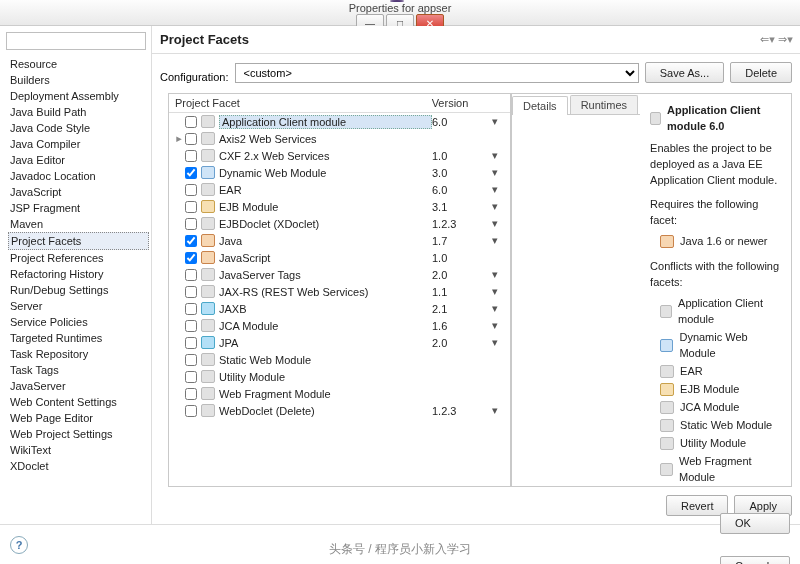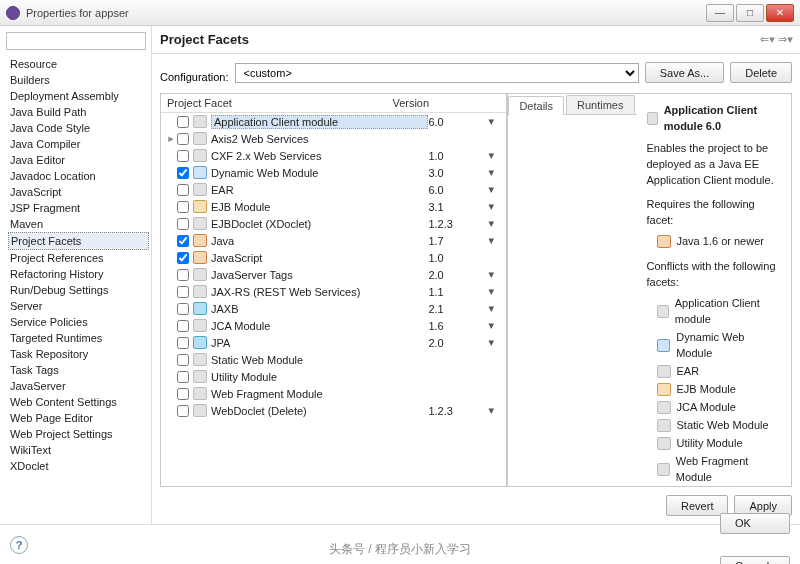--- a/index.html
+++ b/index.html
@@ -1,42 +1,42 @@
 <!DOCTYPE html>
 <html><head>
 <meta charset="utf-8">
 <style>
 * { box-sizing: border-box; margin: 0; padding: 0; font-family: "Segoe UI", Tahoma, sans-serif; font-size: 11px; }
 body { background: #fff; width: 800px; height: 564px; overflow: hidden; position: relative; }
-.titlebar { height: 26px; background: linear-gradient(#fdfdfd,#e9e9e9); border-bottom:1px solid #ccc; display:flex; align-items:center; padding:0 6px; }
+.titlebar { height: 26px; background: linear-gradient(#fdfdfd,#e9e9e9); border-bottom:1px solid #ccc; display:flex; align-items:center; padding:0 6px;flex-direction:column; }
 .titlebar .tb-icon { width:14px; height:14px; background:#6a4a9a; border-radius:50%; margin-right:6px; border:1px solid #533a77;}
 .titlebar .tb-title { color:#444; flex:1; }
 .winbtns { display:flex; gap:2px; }
 .winbtn { width:28px; height:18px; border:1px solid #aaa; background:linear-gradient(#fdfdfd,#e4e4e4); border-radius:2px; display:flex; align-items:center; justify-content:center; color:#444; font-size:10px; }
 .winbtn.close { background:linear-gradient(#e88,#d33323); border-color:#a52; color:#fff; }
 .outer { display:flex; height:498px; }
 .sidebar { width:152px; border-right:1px solid #ddd; padding:4px 2px; }
 .search { width:140px; height:18px; border:1px solid #bfbfbf; margin:2px 4px 6px 4px; background:#fff; }
 .navlist { padding-left:6px; }
 .navitem { padding:1px 2px; color:#222; cursor:default; line-height:14px; white-space:nowrap;}
 .navitem.sel { border:1px dotted #888; background:#e8eef7; }
 .main { flex:1; display:flex; flex-direction:column; background:#fff; }
 .head { padding:6px 8px 2px 8px; display:flex; justify-content:space-between; align-items:center;}
 .head h1 { font-size:13px; font-weight:bold; color:#222; }
 .head .navicons { display:flex; gap:4px; color:#888; }
 .head .navicons span { width:14px; text-align:center; }
 hr.hr1 { border:none; border-top:1px solid #ddd; margin:4px 0; }
 .configrow { display:flex; align-items:flex-end; gap:6px; padding:4px 8px; }
 .configrow select { flex:1; height:20px; border:1px solid #aaa; background:#fff; padding:0 4px;}
 .btn { height:21px; padding:0 14px; border:1px solid #adadad; background:linear-gradient(#fdfdfd,#e7e7e7); border-radius:2px; color:#222; cursor:default; display:inline-flex; align-items:center;}
-.content { display:flex; flex:1; margin:6px 8px 0 8px; min-height:0;}
+.content { display:flex; flex:1; margin:6px 8px 0 16px; min-height:0;}
 .facetpane { flex:1.1; border:1px solid #c9c9c9; display:flex; flex-direction:column; min-height:0;}
 .fphead { display:flex; border-bottom:1px solid #ddd; background:#fff; }
 .fphead .col1 { flex:1; padding:3px 6px; color:#333; }
-.fphead .col2 { width:120px; padding:3px 6px; color:#333; }
+.fphead .col2 { width:120px; padding:3px 6px; color:#333;text-align:center; }
 .fprows { flex:1; overflow:hidden; }
 .fprow { display:flex; align-items:center; height:17px; padding:0 4px; }
 .fprow .exp { width:12px; color:#888; text-align:center; }
 .fprow input[type=checkbox]{ width:12px; height:12px; margin-right:4px;}
 .fprow .ficon { width:14px; height:13px; margin-right:4px; display:inline-block; background:#e2e2e2; border:1px solid #bbb; border-radius:2px; }
 .fprow .ficon.web { background:#cfe4f7; border-color:#6ba0cf;}
 .fprow .ficon.ejb { background:#f7e0b3; border-color:#c9a14b;}
 .fprow .ficon.java { background:#f7d7b3; border-color:#c9834b;}
 .fprow .ficon.jpa { background:#b3e0f7; border-color:#4ba8c9;}
 .fprow .flabel { flex:1; color:#222; white-space:nowrap; overflow:hidden; text-overflow:ellipsis;}

